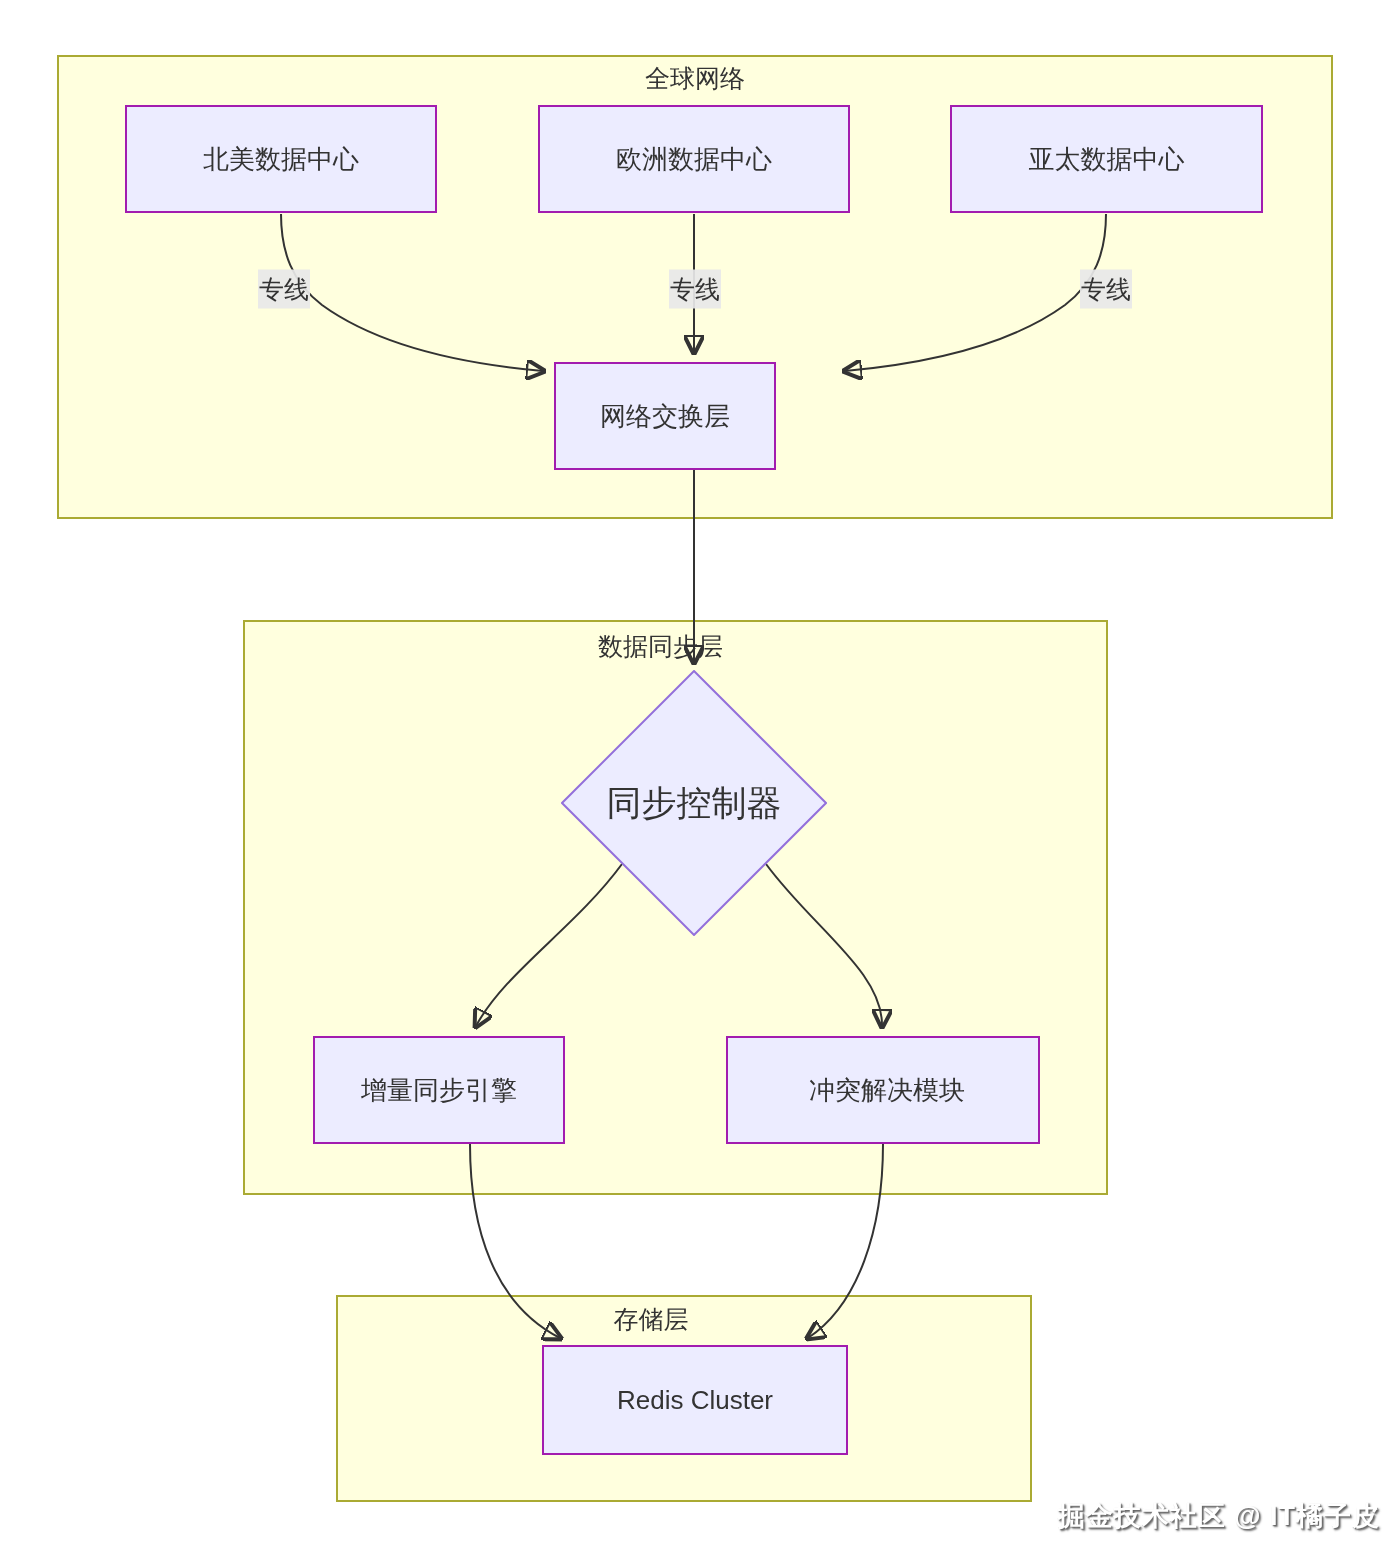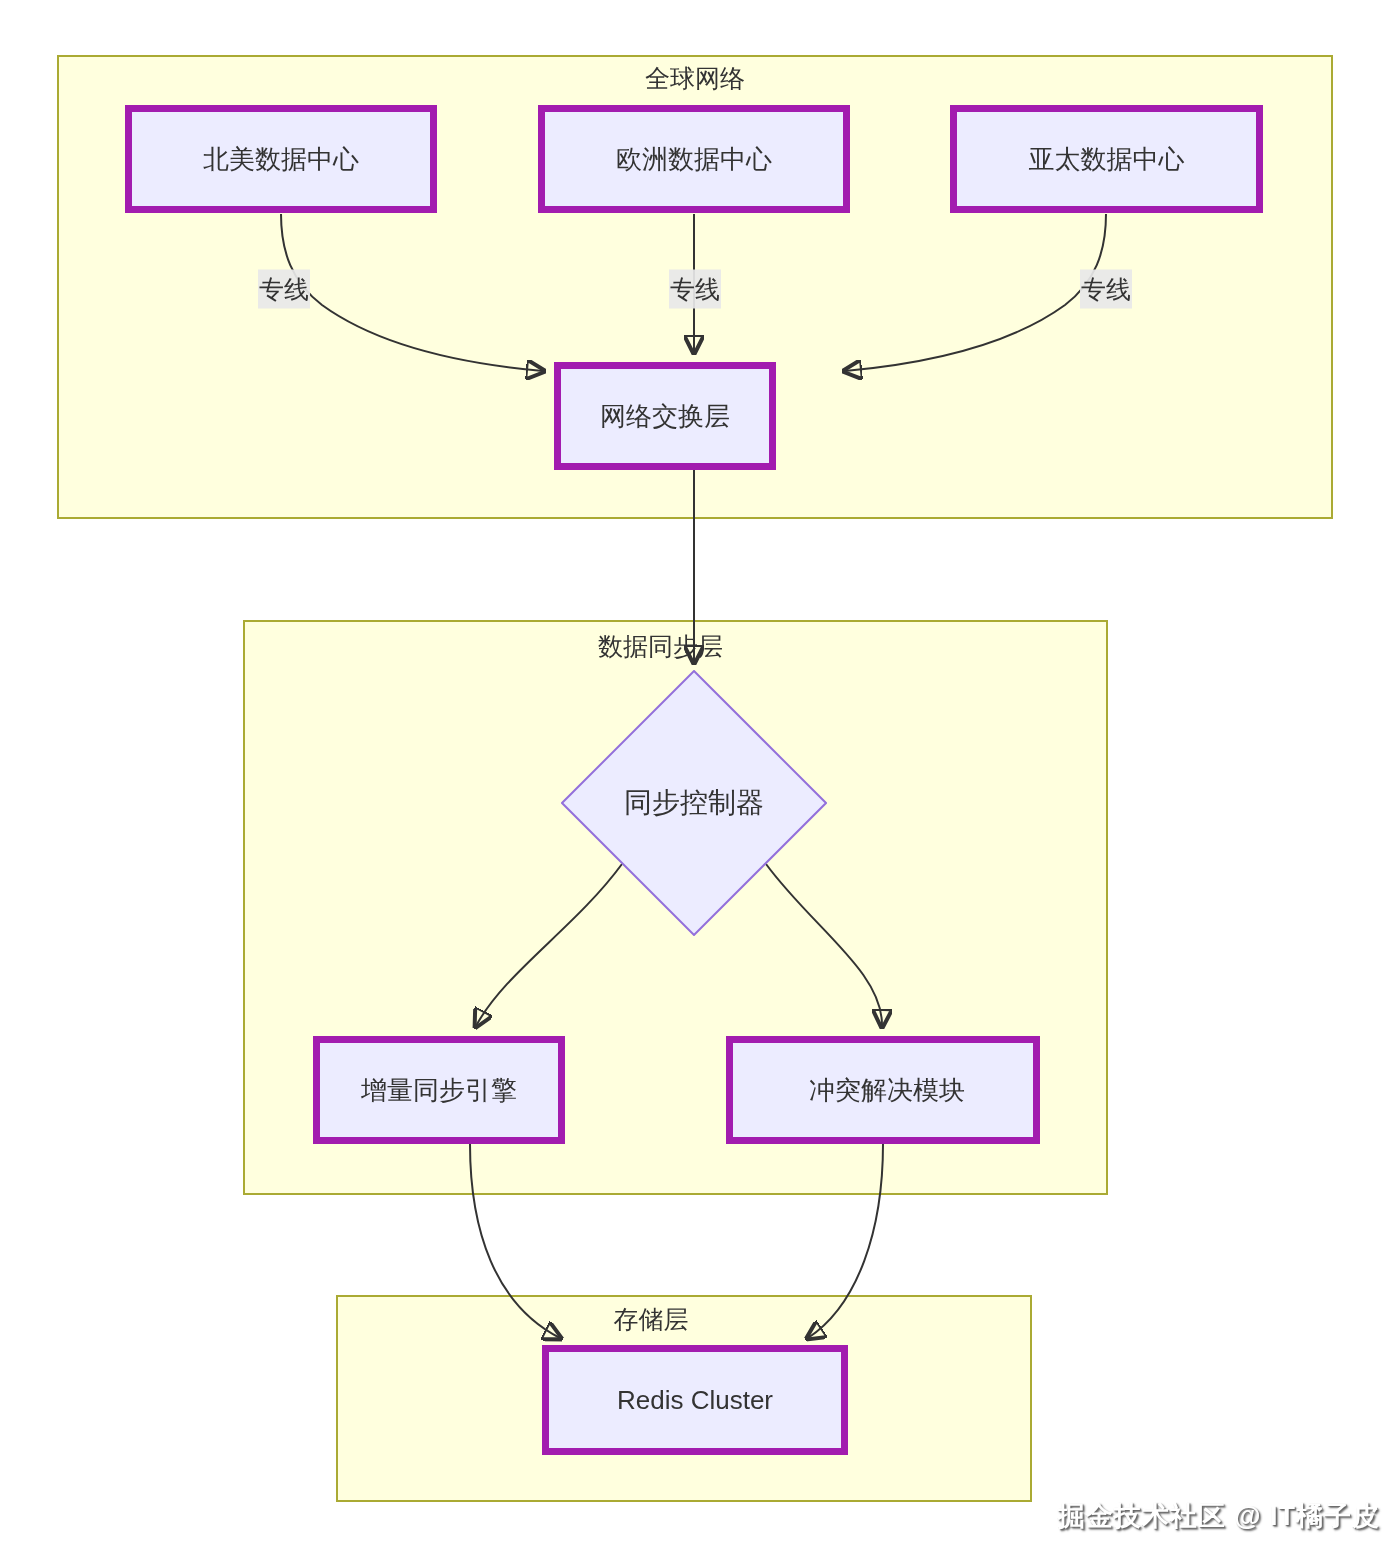--- a/index.html
+++ b/index.html
@@ -30,42 +30,42 @@
     position: absolute;
     left: 0; top: 0;
     width: 1388px; height: 1560px;
     z-index: 2;
     pointer-events: none;
   }
   .edge-layer path { stroke: #333333; stroke-width: 2; fill: none; }
   .node {
     position: absolute;
     background: #ececff;
-    border: 7px solid #a21caf;
+    border: 2px solid #a21caf;
     box-sizing: border-box;
     display: flex;
     align-items: center;
     justify-content: center;
     font-size: 26px;
     color: #333333;
     z-index: 3;
     text-align: center;
   }
   .diamond-wrap {
     position: absolute;
     z-index: 3;
   }
   .diamond-wrap svg { display: block; }
   .diamond-label {
     position: absolute;
     left: 0; top: 0; right: 0; bottom: 0;
     display: flex;
     align-items: center;
     justify-content: center;
-    font-size: 28px;
+    font-size: 35px;
     color: #333333;
   }
   .edge-label {
     position: absolute;
     transform: translate(-50%, -50%);
     background: rgba(232,232,232,0.92);
     padding: 3px 1px;
     font-size: 25px;
     color: #333333;
     z-index: 4;

